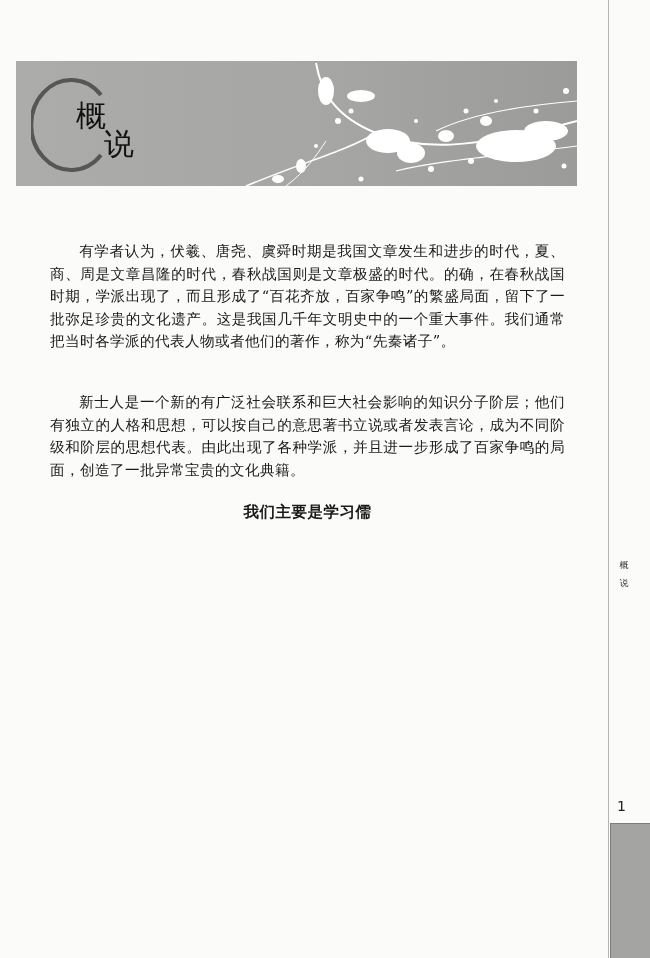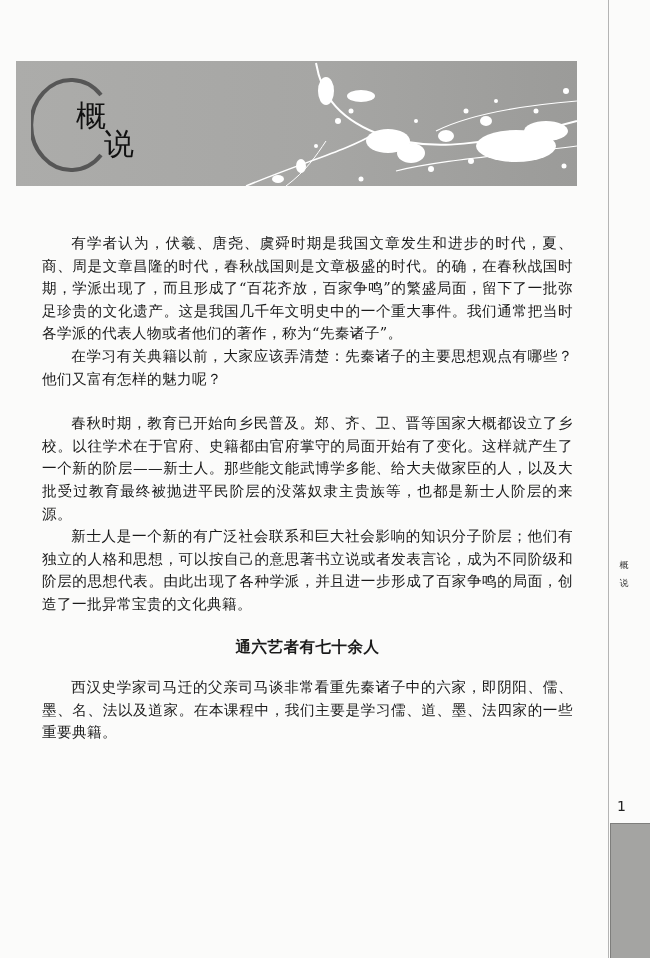--- a/index.html
+++ b/index.html
@@ -26,21 +26,21 @@
     position: absolute; font-size: 30px; line-height: 30px; color: #111;
     font-family: "DejaVu Sans", "Liberation Sans", sans-serif;
   }
   .banner .c1 { left: 60px; top: 40px; }
   .banner .c2 { left: 88px; top: 68px; }
   .content {
     position: absolute; left: 42px; top: 232px; width: 531px;
     font-size: 14.6px; line-height: 22.6px; letter-spacing: 0.4px;
   }
   .content p {
-    margin: 0; text-indent: 2em; text-align: justify;
+    margin: 8px; text-indent: 2em; text-align: justify;
   }
   .gap { height: 22px; }
   .section-heading {
     font-family: "DejaVu Sans", "Liberation Sans", sans-serif;
     font-weight: bold; font-size: 15.5px; text-align: center;
     margin: 20px 0 18px 0; letter-spacing: 0.5px;
   }
   .side-label {
     position: absolute; left: 617px; top: 556px; width: 14px;
     font-family: "DejaVu Sans", "Liberation Sans", sans-serif;
@@ -108,26 +108,23 @@
     </svg>
     <svg class="ring" width="80" height="100" viewBox="0 0 80 100">
       <path d="M70 22 A 40 45 0 1 0 70 82" stroke="#565656" stroke-width="4" fill="none"></path>
     </svg>
     <span class="title-char c1">概</span>
     <span class="title-char c2">说</span>
   </div>
 
   <div class="content">
     <p>有学者认为，伏羲、唐尧、虞舜时期是我国文章发生和进步的时代，夏、商、周是文章昌隆的时代，春秋战国则是文章极盛的时代。的确，在春秋战国时期，学派出现了，而且形成了“百花齐放，百家争鸣”的繁盛局面，留下了一批弥足珍贵的文化遗产。这是我国几千年文明史中的一个重大事件。我们通常把当时各学派的代表人物或者他们的著作，称为“先秦诸子”。</p>
-    <p>在学习有关典籍以前，大家应该弄清楚：先秦诸子的主要思想观点有哪些？他们又富有怎样的魅力呢？</p>
     <div class="gap"></div>
-    <p>春秋时期，教育已开始向乡民普及。郑、齐、卫、晋等国家大概都设立了乡校。以往学术在于官府、史籍都由官府掌守的局面开始有了变化。这样就产生了一个新的阶层——新士人。那些能文能武博学多能、给大夫做家臣的人，以及大批受过教育最终被抛进平民阶层的没落奴隶主贵族等，也都是新士人阶层的来源。</p>
     <p>新士人是一个新的有广泛社会联系和巨大社会影响的知识分子阶层；他们有独立的人格和思想，可以按自己的意思著书立说或者发表言论，成为不同阶级和阶层的思想代表。由此出现了各种学派，并且进一步形成了百家争鸣的局面，创造了一批异常宝贵的文化典籍。</p>
-    <div class="section-heading">通六艺者有七十余人</div>
-    <p>西汉史学家司马迁的父亲司马谈非常看重先秦诸子中的六家，即阴阳、儒、墨、名、法以及道家。在本课程中，我们主要是学习儒、道、墨、法四家的一些重要典籍。</p>
+    <div class="section-heading">我们主要是学习儒</div>
   </div>
 
   <div class="side-label">
     <span>概</span>
     <span>说</span>
   </div>
 
   <div class="page-number">1</div>
 
   <div class="thumb-tab"></div>

